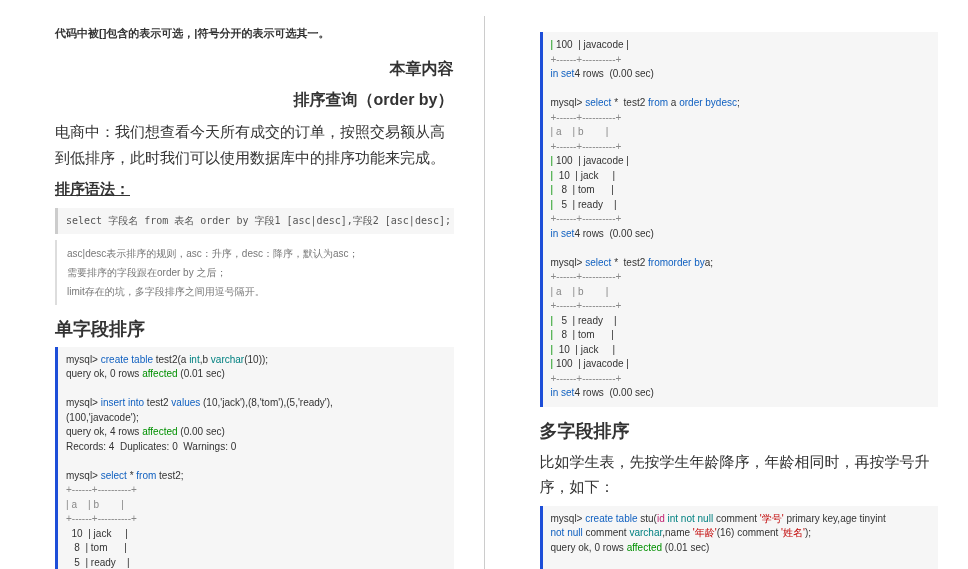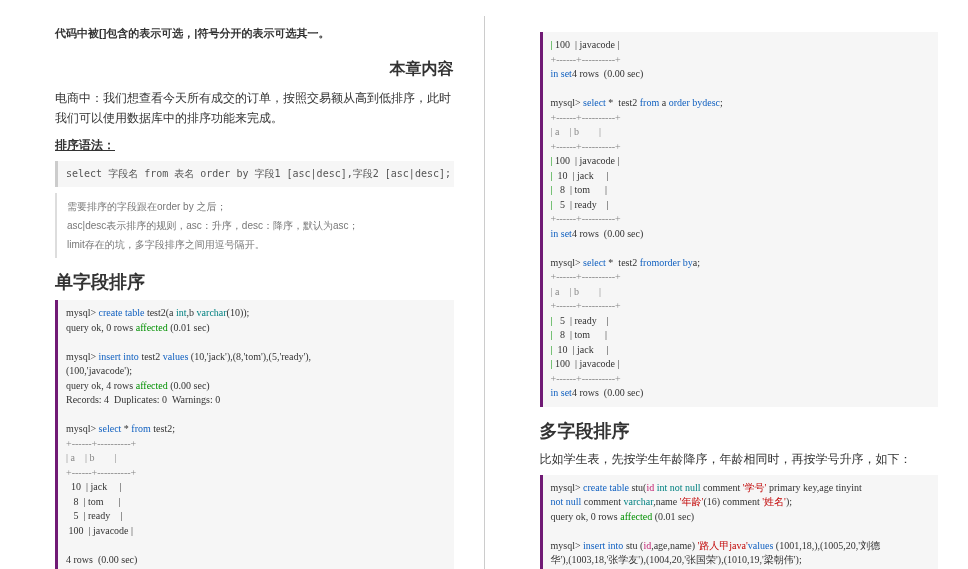--- a/index.html
+++ b/index.html
@@ -36,21 +36,21 @@
     text-align: right;
   }
   ol {
     margin: 4px 0 14px 0;
     padding-left: 24px;
     font-size: 11px;
   }
   ol li { line-height: 1.7; }
 
   .para {
-    font-size: 12px;
+    font-size: 15px;
     line-height: 1.7;
     margin: 6px 0;
   }
   .bold { font-weight: bold; text-decoration: underline; }
 
   .codebox {
     background: #f6f6f6;
     border-left: 3px solid #ccc;
     padding: 6px 8px;
     font-family: Consolas, monospace;
@@ -63,23 +63,23 @@
     border-left: 2px solid #ddd;
     padding: 4px 10px;
     font-size: 10px;
     color: #777;
     line-height: 1.9;
     margin: 4px 0 10px 0;
   }
 
   .terminal {
     background: #f6f6f6;
-    border-left: 3px solid #701a75;
+    border-left: 3px solid #1d4ed8;
     padding: 6px 8px;
-    font-family: Liberation Serif, serif;
+    font-family: Liberation Sans, sans-serif;
     font-size: 10px;
     line-height: 1.45;
     white-space: pre;
     color: #333;
     margin: 6px 0;
   }       
   .tk-blue { color: #1060c0; }
   .tk-green { color: #009000; }
   .tk-teal { color: #008080; }
   .tk-red  { color: #c00000; }
@@ -97,30 +97,31 @@
 
 <div class="pages">
 
   <div class="page">
 
     <div class="intro">代码中被[]包含的表示可选，|符号分开的表示可选其一。</div>
 
     <h2>本章内容</h2>
 
 
+    <h2>排序查询（order by）</h2>
 
     <div class="para">电商中：我们想查看今天所有成交的订单，按照交易额从高到低排序，此时我们可以使用数据库中的排序功能来完成。</div>
 
     <div class="para bold">排序语法：</div>
 
     <div class="codebox">select 字段名 from 表名 order by 字段1 [asc|desc],字段2 [asc|desc];</div>
 
     <div class="notebox">
+      <div>asc|desc表示排序的规则，asc：升序，desc：降序，默认为asc；</div>
       <div>需要排序的字段跟在order by 之后；</div>
-      <div>asc|desc表示排序的规则，asc：升序，desc：降序，默认为asc；</div>
       <div>limit存在的坑，多字段排序之间用逗号隔开。</div>
     </div>
 
     <h3>单字段排序</h3>
 
     <div class="terminal" id="term-left">mysql&gt; <span class="tk-blue">create table</span> test2(a <span class="tk-teal">int</span>,b <span class="tk-teal">varchar</span>(10));
 query ok, 0 rows <span class="tk-green">affected</span> (0.01 sec)
 
 mysql&gt; <span class="tk-blue">insert into</span> test2 <span class="tk-blue">values</span> (10,'jack'),(8,'tom'),(5,'ready'),
 (100,'javacode');

